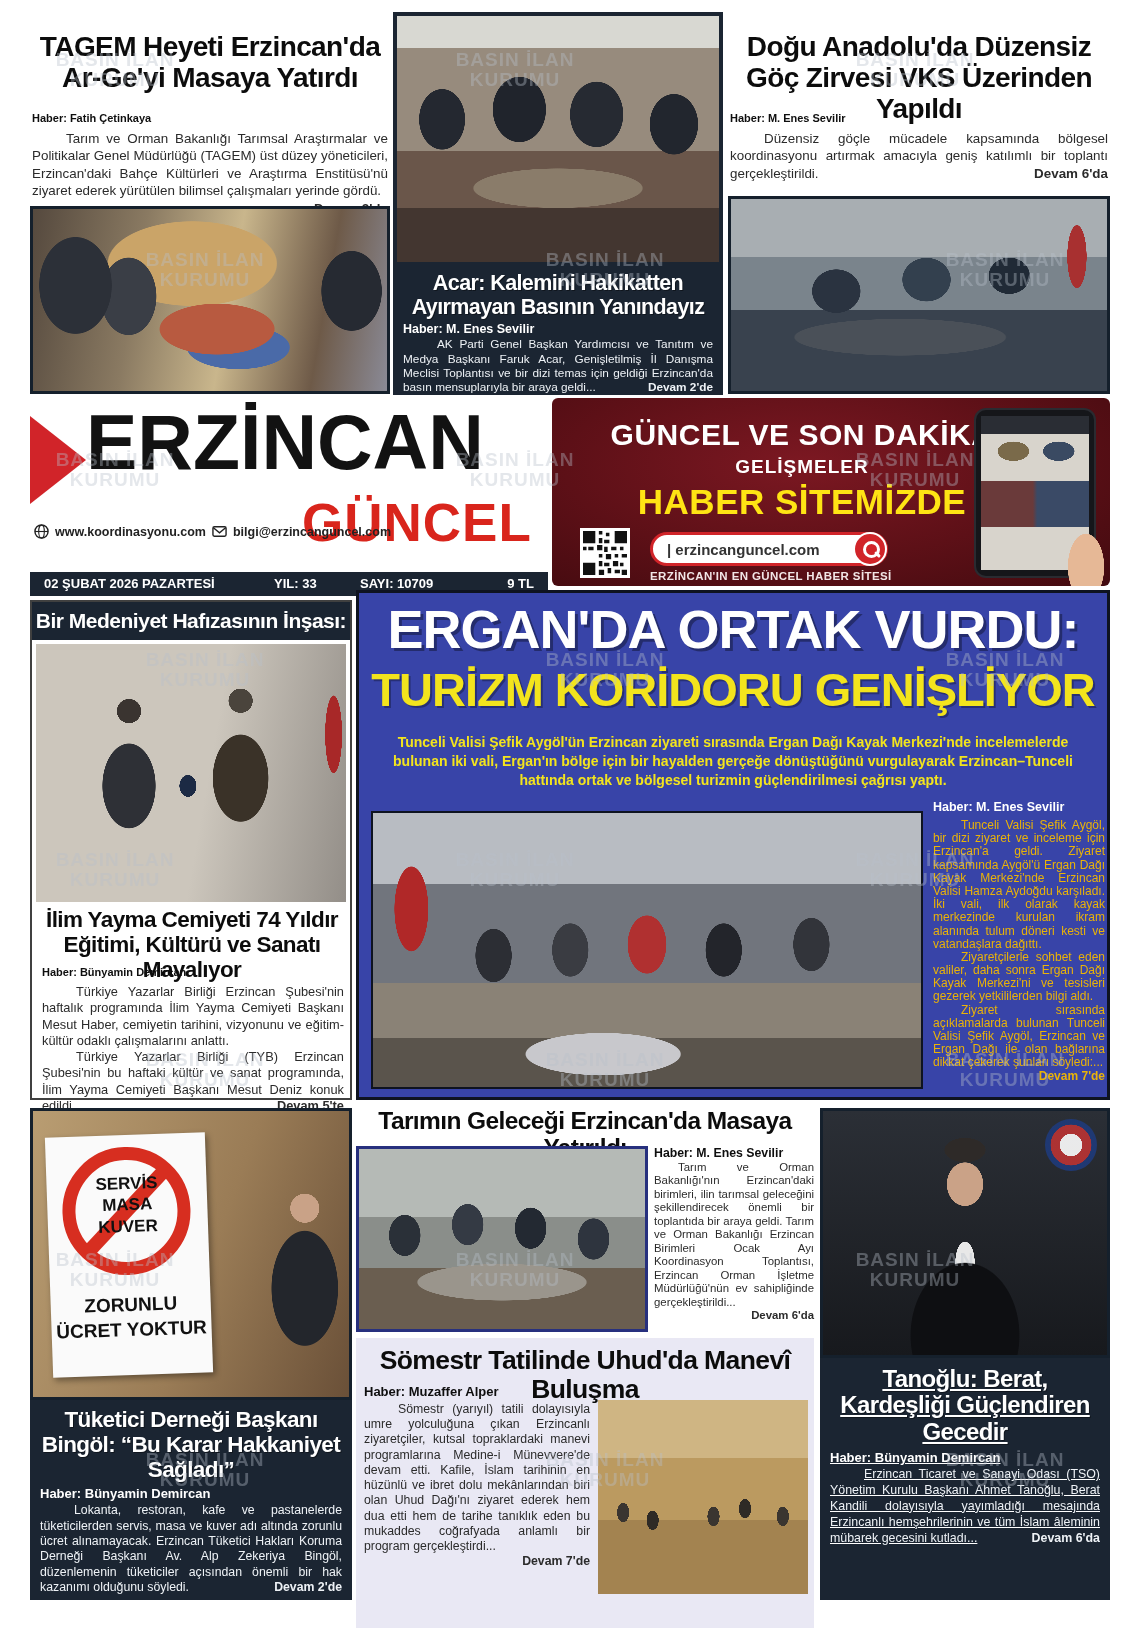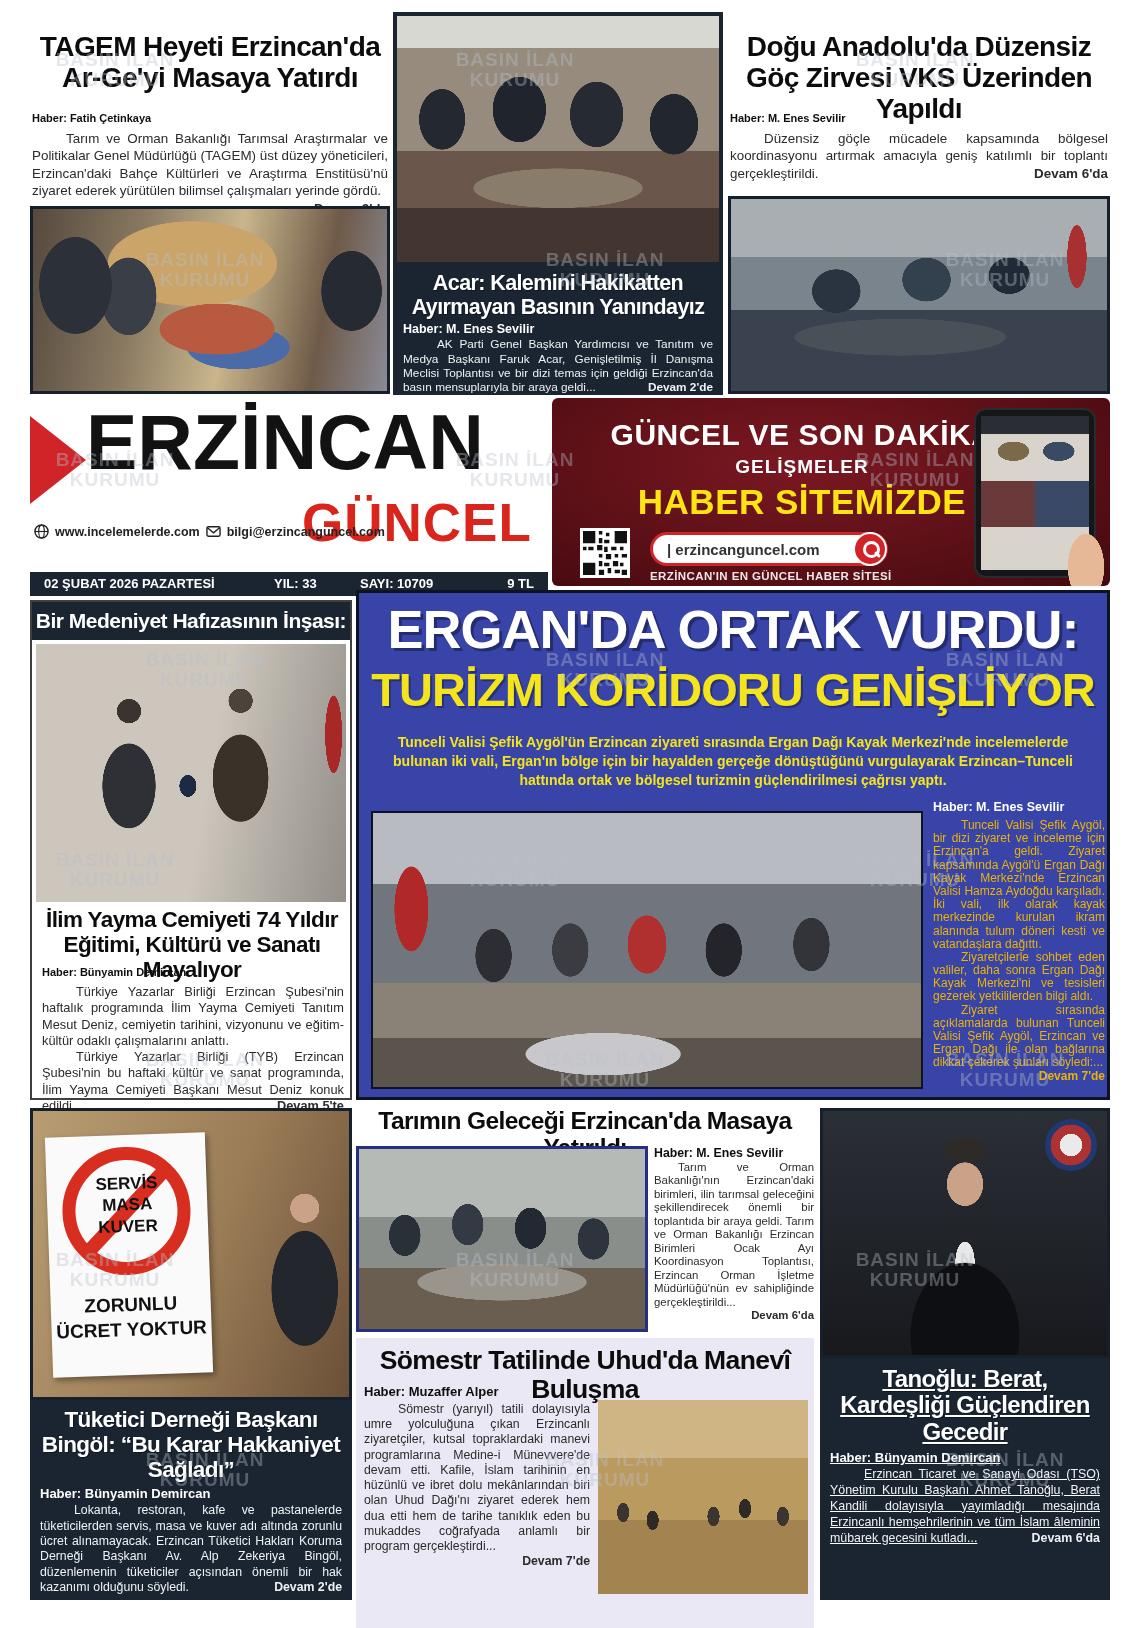--- a/index.html
+++ b/index.html
@@ -240,21 +240,21 @@
 
   <div class="abs" id="logo-tri"></div>
   <div class="abs" id="logo-black">ERZİNCAN</div>
   <div class="abs" id="logo-red">GÜNCEL</div>
   <div class="abs" id="logo-contact">
     <svg class="cicon" viewBox="0 0 16 16">
         <circle cx="8" cy="8" r="7" fill="none" stroke="#222" stroke-width="1.5"></circle>
         <ellipse cx="8" cy="8" rx="3" ry="7" fill="none" stroke="#222" stroke-width="1.2"></ellipse>
         <line x1="1" y1="8" x2="15" y2="8" stroke="#222" stroke-width="1.2"></line>
       </svg>
-    <span>www.incelemelerde.com</span>
+    <span>www.koordinasyonu.com</span>
     <svg class="cicon" viewBox="0 0 16 16">
         <rect x="1" y="3" width="14" height="10" rx="1.5" fill="none" stroke="#222" stroke-width="1.5"></rect>
         <path d="M1.5 4 8 9.5 14.5 4" fill="none" stroke="#222" stroke-width="1.5"></path>
       </svg>
     <span>bilgi@erzincanguncel.com</span>
   </div>
 
   <div class="abs" id="promo">
     <div class="abs" id="promo-l1">GÜNCEL VE SON DAKİKA</div>
     <div class="abs" id="promo-l2">GELİŞMELER</div>
@@ -282,21 +282,21 @@
     <span id="db-sayi">SAYI: 10709</span>
     <span id="db-price">9 TL</span>
   </div>
 
   <div class="abs" id="ilim-col">
     <div class="abs" id="ilim-kicker">Bir Medeniyet Hafızasının İnşası:</div>
     <div class="abs" id="ilim-photo"></div>
     <div class="abs hl" id="ilim-title">İlim Yayma Cemiyeti 74 Yıldır Eğitimi, Kültürü ve Sanatı Mayalıyor</div>
     <div class="abs byline" id="ilim-byline">Haber: Bünyamin Demircan</div>
     <div class="abs bodytxt" id="ilim-body">
-      <p>Türkiye Yazarlar Birliği Erzincan Şubesi'nin haftalık programında İlim Yayma Cemiyeti Tanıtım Mesut Deniz, cemiyetin tarihini, vizyonunu ve eğitim-kültür odaklı çalışmalarını anlattı.</p>
+      <p>Türkiye Yazarlar Birliği Erzincan Şubesi'nin haftalık programında İlim Yayma Cemiyeti Başkanı Mesut Haber, cemiyetin tarihini, vizyonunu ve eğitim-kültür odaklı çalışmalarını anlattı.</p>
       <p><span>Türkiye Yazarlar Birliği (TYB) Erzincan Şubesi'nin bu haftaki kültür ve sanat programında, İlim Yayma Cemiyeti Başkanı Mesut Deniz konuk edildi. ...</span>
          <b class="devam">Devam 5'te</b></p>
     </div>
   </div>
 
   <div class="abs" id="ergan">
     <div class="abs" id="ergan-t1">ERGAN'DA ORTAK VURDU:</div>
     <div class="abs" id="ergan-t2">TURİZM KORİDORU GENİŞLİYOR</div>
     <div class="abs" id="ergan-sub">Tunceli Valisi Şefik Aygöl'ün Erzincan ziyareti sırasında Ergan Dağı Kayak Merkezi'nde incelemelerde bulunan iki vali, Ergan'ın bölge için bir hayalden gerçeğe dönüştüğünü vurgulayarak Erzincan–Tunceli hattında ortak ve bölgesel turizmin güçlendirilmesi çağrısı yaptı.</div>
     <div class="abs" id="ergan-photo"></div>

